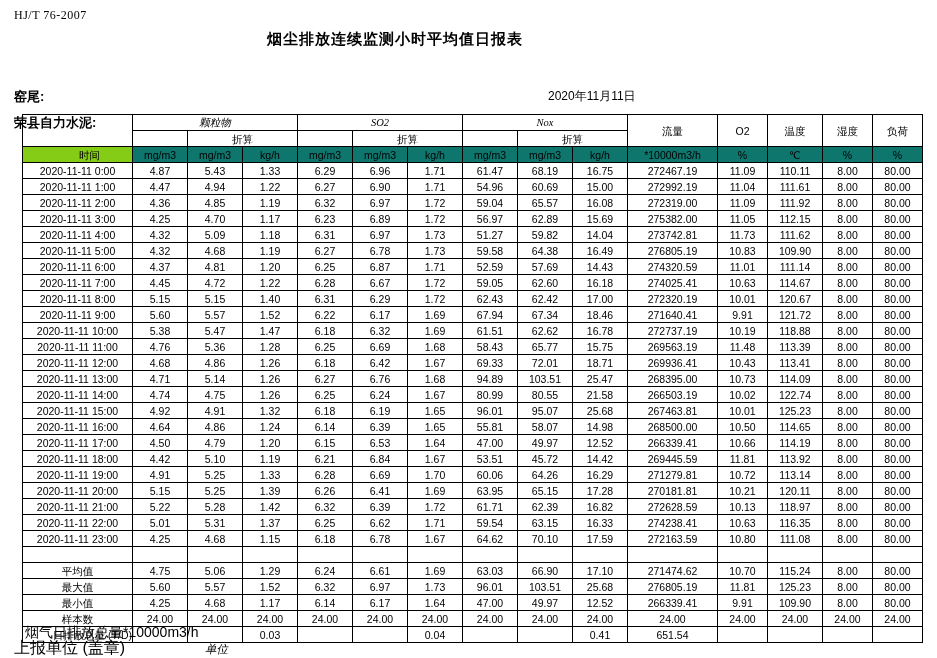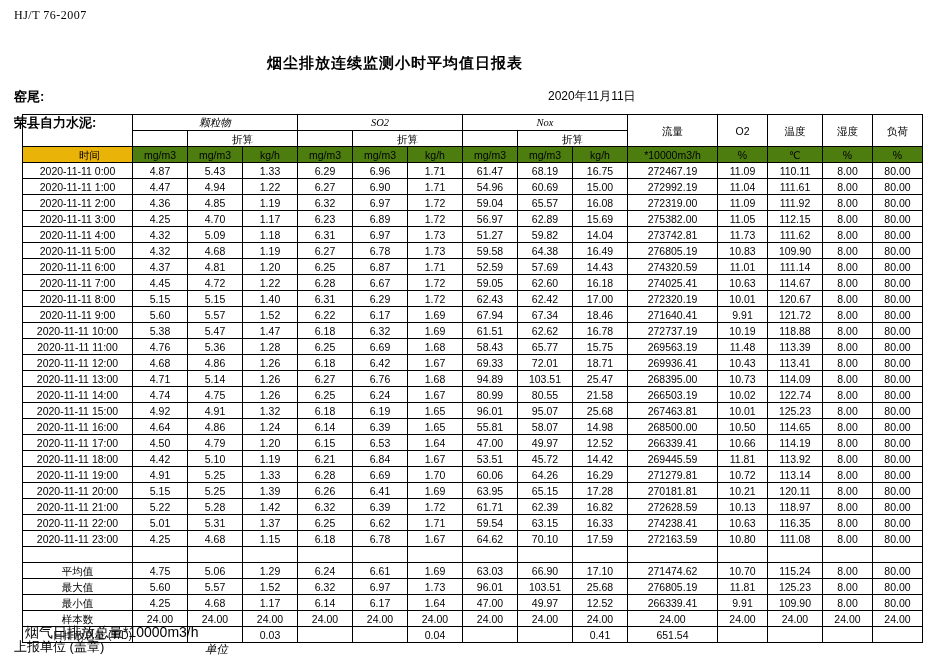--- a/index.html
+++ b/index.html
@@ -14,21 +14,20 @@
   }
   .std-code{
     position:absolute;left:14px;top:8px;
     font-weight:normal;font-size:12px;letter-spacing:.5px;
     font-family:"Liberation Serif","DejaVu Serif",serif;
   }
   .doc-title{
     position:absolute;left:0;top:30px;width:790px;
     text-align:center;font-weight:bold;font-size:15px;
     letter-spacing:1px;
-    margin-top:24px;
   }
   .company{
     position:absolute;left:14px;top:66px;
     font-weight:bold;font-size:13px;margin-top:48px;
   }
   .outlet{
     position:absolute;left:14px;top:88px;
     font-weight:bold;font-size:13px;
   }
   .doc-date{
@@ -46,31 +45,31 @@
     font-size:10.5px;
     font-weight:normal;
     text-align:center;
     height:15px;
     padding:0;
     line-height:14px;
     white-space:nowrap;
   }
   .grp-head{font-style:italic;font-family:Liberation Serif, serif;font-size:11px;}
   .sub-head{font-size:10.5px;}
-  .unit-row td{background:#4d7c0f;font-size:10px;}
-  .unit-row td.time-cell{background:#eab308;padding-left:24px;}
+  .unit-row td{background:#0f766e;font-size:10px;}
+  .unit-row td.time-cell{background:#84cc16;padding-left:24px;}
   .time-col{text-align:right;padding-right:6px;}
   .blank-row td{height:14px;}
   .summary-label{text-align:right;padding-right:6px;}
   .daily-row td{border:none;height:16px;}
   .footer1{
     position:absolute;left:25px;top:624px;font-size:14px;
   }
   .footer2{
-    position:absolute;left:14px;top:638px;font-size:13px;
+    position:absolute;left:14px;top:638px;font-size:16px;
   }
   .footer-unit{
     position:absolute;left:205px;top:642px;font-size:11.5px;font-style:italic;
   }
 </style>
 </head>
 <body>
 
 <div class="std-code">HJ/T  76-2007</div>
 <div class="doc-title">烟尘排放连续监测小时平均值日报表</div>

